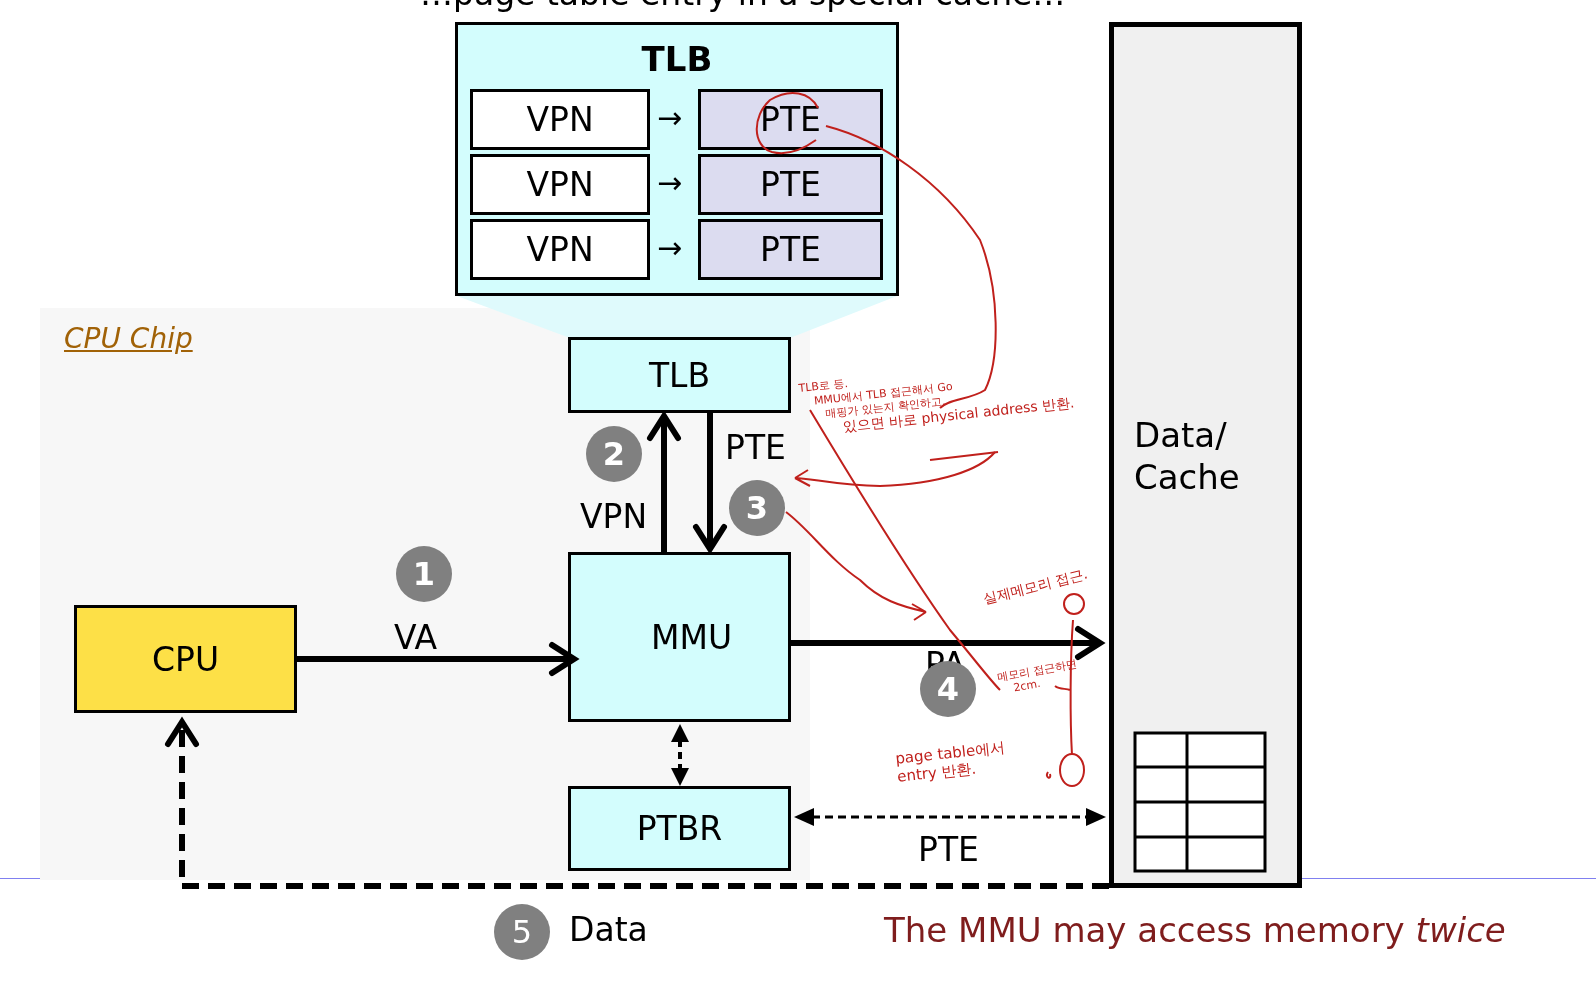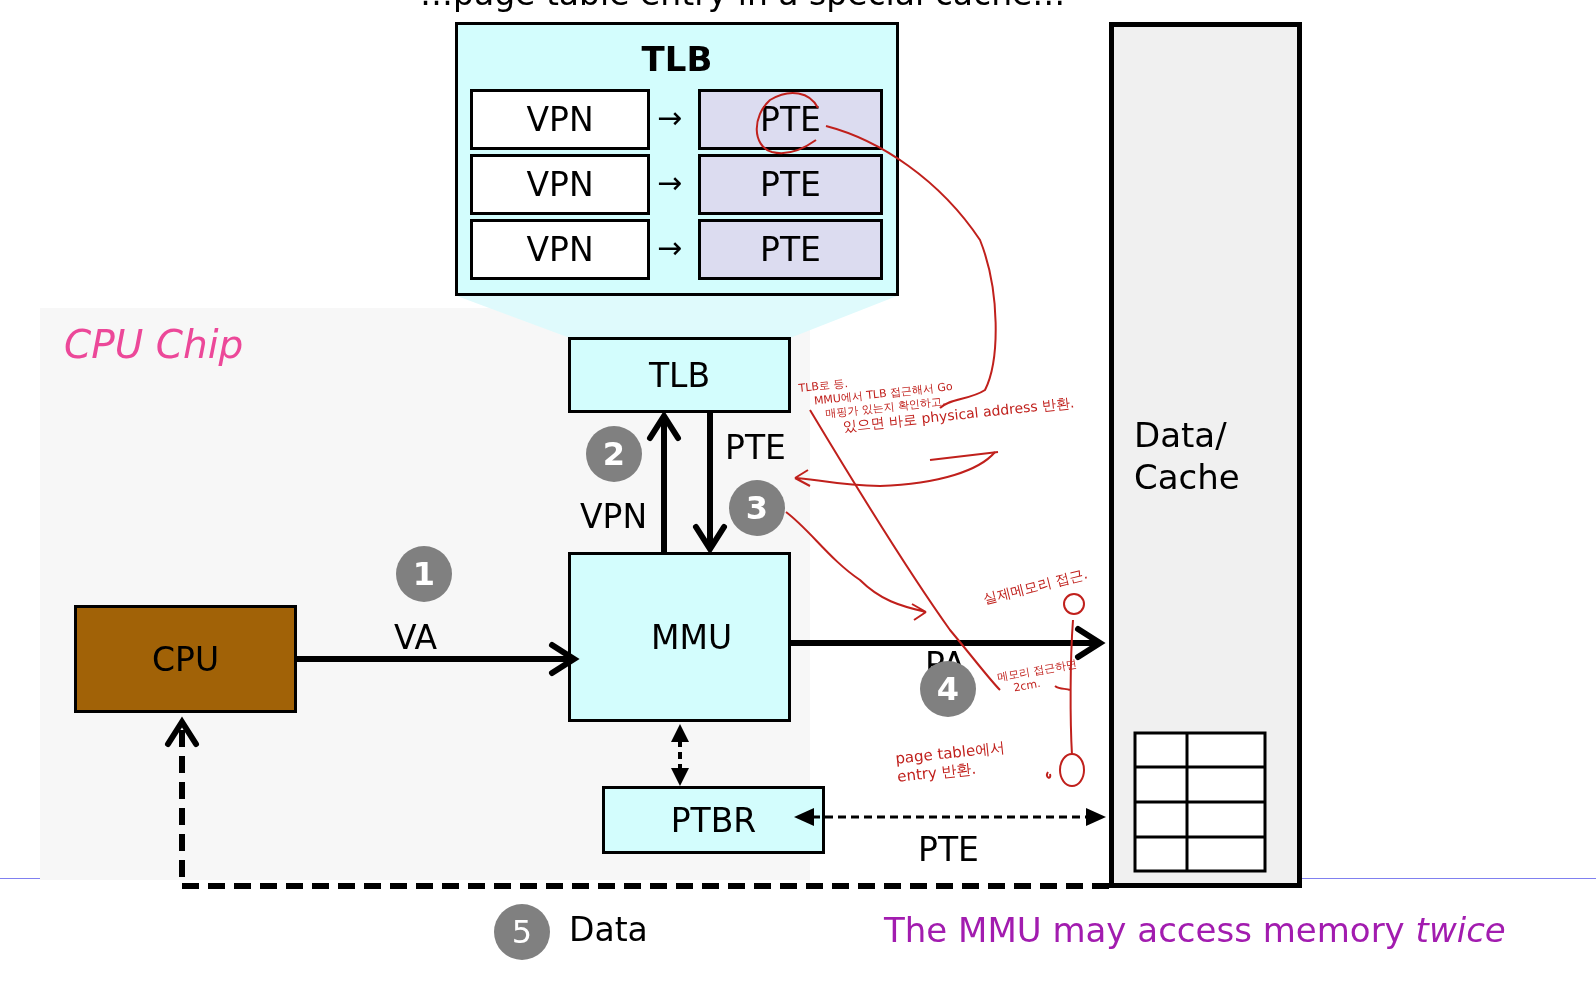--- a/index.html
+++ b/index.html
@@ -10,21 +10,21 @@
     .circle { position:absolute; width:56px; height:56px; border-radius:50%; background:#808080; color:#fff; font-weight:bold; font-size:32px; display:flex; align-items:center; justify-content:center; }
     .lbl { position:absolute; font-size:33px; color:#000; white-space:nowrap; }
     svg { position:absolute; left:0; top:0; }
   </style>
 </head>
 <body>
 
 <div class="abs" style="left:420px;top:-26px;font-size:33px;color:#000;white-space:nowrap;">…page table entry in a special cache…</div>
 
 <div class="abs" style="left:40px;top:308px;width:770px;height:572px;background:#f7f7f7;"></div>
-<div class="abs" style="left:64px;top:322px;font-size:39px;font-style:italic;color:#ec4899;">CPU Chip</div>
+<div class="abs" style="left:64px;top:322px;font-size:28px;font-style:italic;color:#a16207;text-decoration:underline;">CPU Chip</div>
 
 <div class="abs" style="left:0;top:878px;width:40px;height:1px;background:#8080f0;"></div>
 <div class="abs" style="left:1300px;top:878px;width:296px;height:1px;background:#8080f0;"></div>
 
 <svg width="1596" height="1006">
   <polygon points="457,296 897,296 790,338 570,338" fill="#dffafc"></polygon>
 </svg>
 
 <div class="abs" style="left:455px;top:22px;width:444px;height:274px;box-sizing:border-box;border:3px solid #000;background:#d3fdfd;">
   <div class="abs" style="left:0;right:0;top:14px;text-align:center;font-weight:bold;font-size:34px;">TLB</div>
@@ -60,30 +60,30 @@
 </div>
 
 <svg width="1596" height="1006">
   <rect x="1135" y="733" width="130" height="138" fill="#fff" stroke="#000" stroke-width="3"></rect>
   <line x1="1187" y1="733" x2="1187" y2="871" stroke="#000" stroke-width="3"></line>
   <line x1="1135" y1="767" x2="1265" y2="767" stroke="#000" stroke-width="3"></line>
   <line x1="1135" y1="802" x2="1265" y2="802" stroke="#000" stroke-width="3"></line>
   <line x1="1135" y1="837" x2="1265" y2="837" stroke="#000" stroke-width="3"></line>
 </svg>
 
-<div class="box" style="left:74px;top:605px;width:223px;height:108px;background:#a16207;">
+<div class="box" style="left:74px;top:605px;width:223px;height:108px;background:#fde047;">
     <span>CPU</span>
   </div>
 <div class="box cyan" style="left:568px;top:337px;width:223px;height:76px;">
     <span>TLB</span>
   </div>
 <div class="box cyan" style="left:568px;top:552px;width:223px;height:170px;padding-left:24px;">
     <span>MMU</span>
   </div>
-<div class="box cyan" style="left:568px;top:786px;width:223px;height:68px;margin-left:34px;">
+<div class="box cyan" style="left:568px;top:786px;width:223px;height:85px;">
     <span>PTBR</span>
   </div>
 
 <svg width="1596" height="1006">
 
   <line x1="297" y1="659" x2="574" y2="659" stroke="#000" stroke-width="6"></line>
   <polyline points="552,645 574,659 552,673" fill="none" stroke="#000" stroke-width="6" stroke-linecap="round"></polyline>
 
   <line x1="664" y1="552" x2="664" y2="416" stroke="#000" stroke-width="6"></line>
   <polyline points="650,438 664,416 678,438" fill="none" stroke="#000" stroke-width="6" stroke-linecap="round"></polyline>
@@ -112,21 +112,21 @@
 <div class="lbl" style="left:925px;top:605px;margin-top:40px;">PA</div>
 <div class="lbl" style="left:918px;top:830px;">PTE</div>
 <div class="lbl" style="left:569px;top:910px;">Data</div>
 
 <div class="circle" style="left:396px;top:546px;">1</div>
 <div class="circle" style="left:586px;top:426px;">2</div>
 <div class="circle" style="left:729px;top:480px;">3</div>
 <div class="circle" style="left:920px;top:661px;">4</div>
 <div class="circle" style="left:494px;top:904px;font-weight:normal;">5</div>
 
-<div class="abs" style="left:884px;top:910px;font-size:34px;color:#a21caf;white-space:nowrap;">
+<div class="abs" style="left:884px;top:910px;font-size:34px;color:#7f1d1d;white-space:nowrap;">
   <span>The MMU may access memory </span><i>twice</i>
 </div>
 
 <svg width="1596" height="1006" fill="none" stroke="#c0201c" stroke-width="2">
   <path d="M818,108 C810,92 790,88 770,100 C752,116 752,146 772,152 C788,156 802,150 816,140"></path>
   <path d="M826,126 C880,140 940,180 980,240 C1000,290 1000,360 985,390 C970,400 950,398 940,408"></path>
   <path d="M810,410 C840,460 900,560 950,630 C975,660 990,680 1000,690"></path>
   <path d="M995,452 C980,470 940,484 880,486 C840,486 810,478 795,478 M795,478 L808,470 M795,478 L810,486"></path>
   <path d="M930,460 L998,452"></path>
   <path d="M786,512 C810,530 830,560 860,580 C880,600 900,606 926,612 M926,612 L912,604 M926,612 L914,620"></path>

